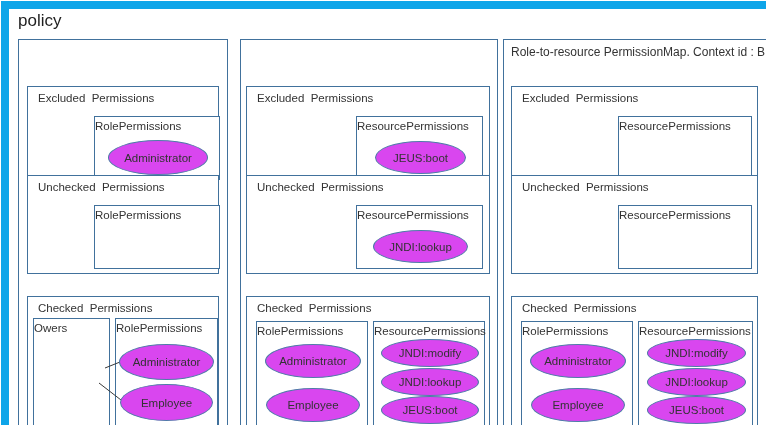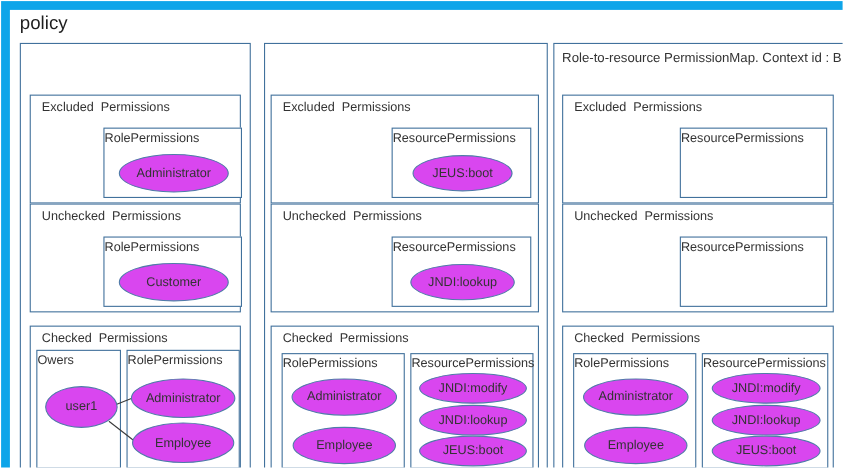--- a/index.html
+++ b/index.html
@@ -16,21 +16,21 @@
     position:absolute;left:9px;top:2px;font-size:17px;color:#1f1f1f;
     white-space:pre;
   }
   .col{position:absolute;top:30px;border:1px solid #41719c;background:#fff;}
   .col1{left:9px;width:208px;height:386px;}
   .col2{left:231px;width:256px;height:386px;}
   .col3{left:494px;width:263px;height:386px;}
   .col-title{position:absolute;left:7px;top:5px;font-size:12px;white-space:pre;color:#333;}
   .sec{position:absolute;border:1px solid #41719c;background:#fff;}
   .sec-a{top:26px;height:97px;margin-top:20px;}
-  .sec-b{top:145px;height:97px;}
+  .sec-b{top:135px;height:97px;}
   .sec-c{top:244px;height:134px;margin-top:12px;}
   .col1 .sec{left:8px;width:190px;}
   .col2 .sec{left:5px;width:242px;}
   .col3 .sec{left:7px;width:245px;}
   .sec-label{position:absolute;left:10px;top:5px;font-size:11.5px;white-space:pre;color:#333;}
   .ibox{position:absolute;border:1px solid #41719c;background:#fff;}
   .ibox-title{width:100%;text-align:left;font-size:11.5px;padding-top:3px;white-space:pre;color:#333;}
   .ellipse{
     position:absolute;border:1px solid #4f7ca8;border-radius:50%;
     display:flex;align-items:center;justify-content:center;
@@ -52,37 +52,35 @@
       <div class="ibox" style="left:66px;top:29px;width:124px;height:62px;">
         <div class="ibox-title">RolePermissions</div>
         <div class="ellipse" style="left:13px;top:23px;width:98px;height:33px;">Administrator</div>
       </div>
     </div>
 
     <div class="sec sec-b">
       <div class="sec-label">Unchecked  Permissions</div>
       <div class="ibox" style="left:66px;top:29px;width:124px;height:62px;">
         <div class="ibox-title">RolePermissions</div>
-        <div class="ellipse" style="left:13px;top:23px;width:98px;height:33px;">Customer</div>
       </div>
     </div>
 
     <div class="sec sec-c">
       <div class="sec-label">Checked  Permissions</div>
       <div class="ibox" style="left:5px;top:21px;width:75px;height:106px;">
         <div class="ibox-title">Owers</div>
       </div>
       <div class="ibox" style="left:87px;top:21px;width:101px;height:106px;">
         <div class="ibox-title">RolePermissions</div>
       </div>
       <svg class="connectors" width="190" height="132">
         <line x1="77" y1="71" x2="92" y2="65"></line>
         <line x1="71" y1="86" x2="93" y2="103"></line>
       </svg>
-      <div class="ellipse" style="left:13px;top:54px;width:64px;height:36px;">user1</div>
       <div class="ellipse" style="left:91px;top:47px;width:93px;height:34px;">Administrator</div>
       <div class="ellipse" style="left:92px;top:87px;width:91px;height:35px;">Employee</div>
     </div>
   </div>
 
   <div class="col col2">
 
     <div class="sec sec-a">
       <div class="sec-label">Excluded  Permissions</div>
       <div class="ibox" style="left:109px;top:29px;width:125px;height:62px;">

